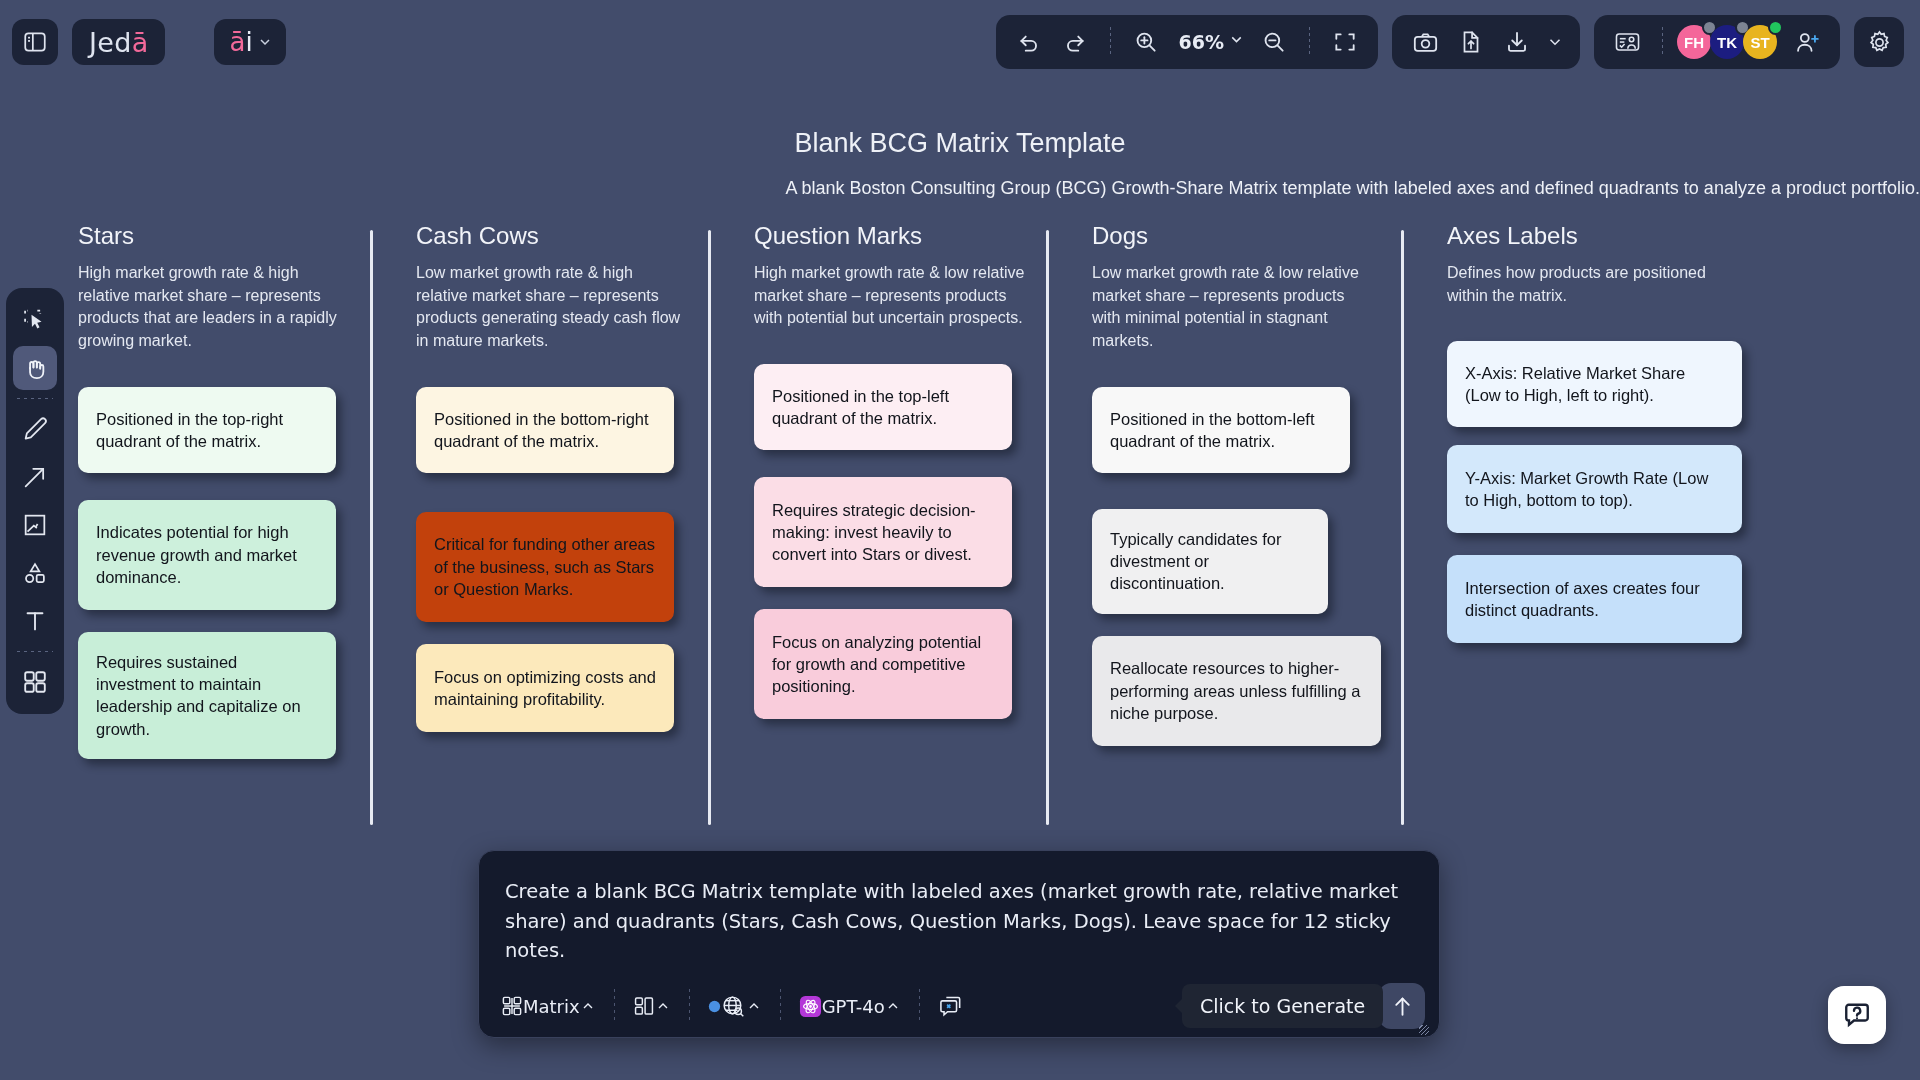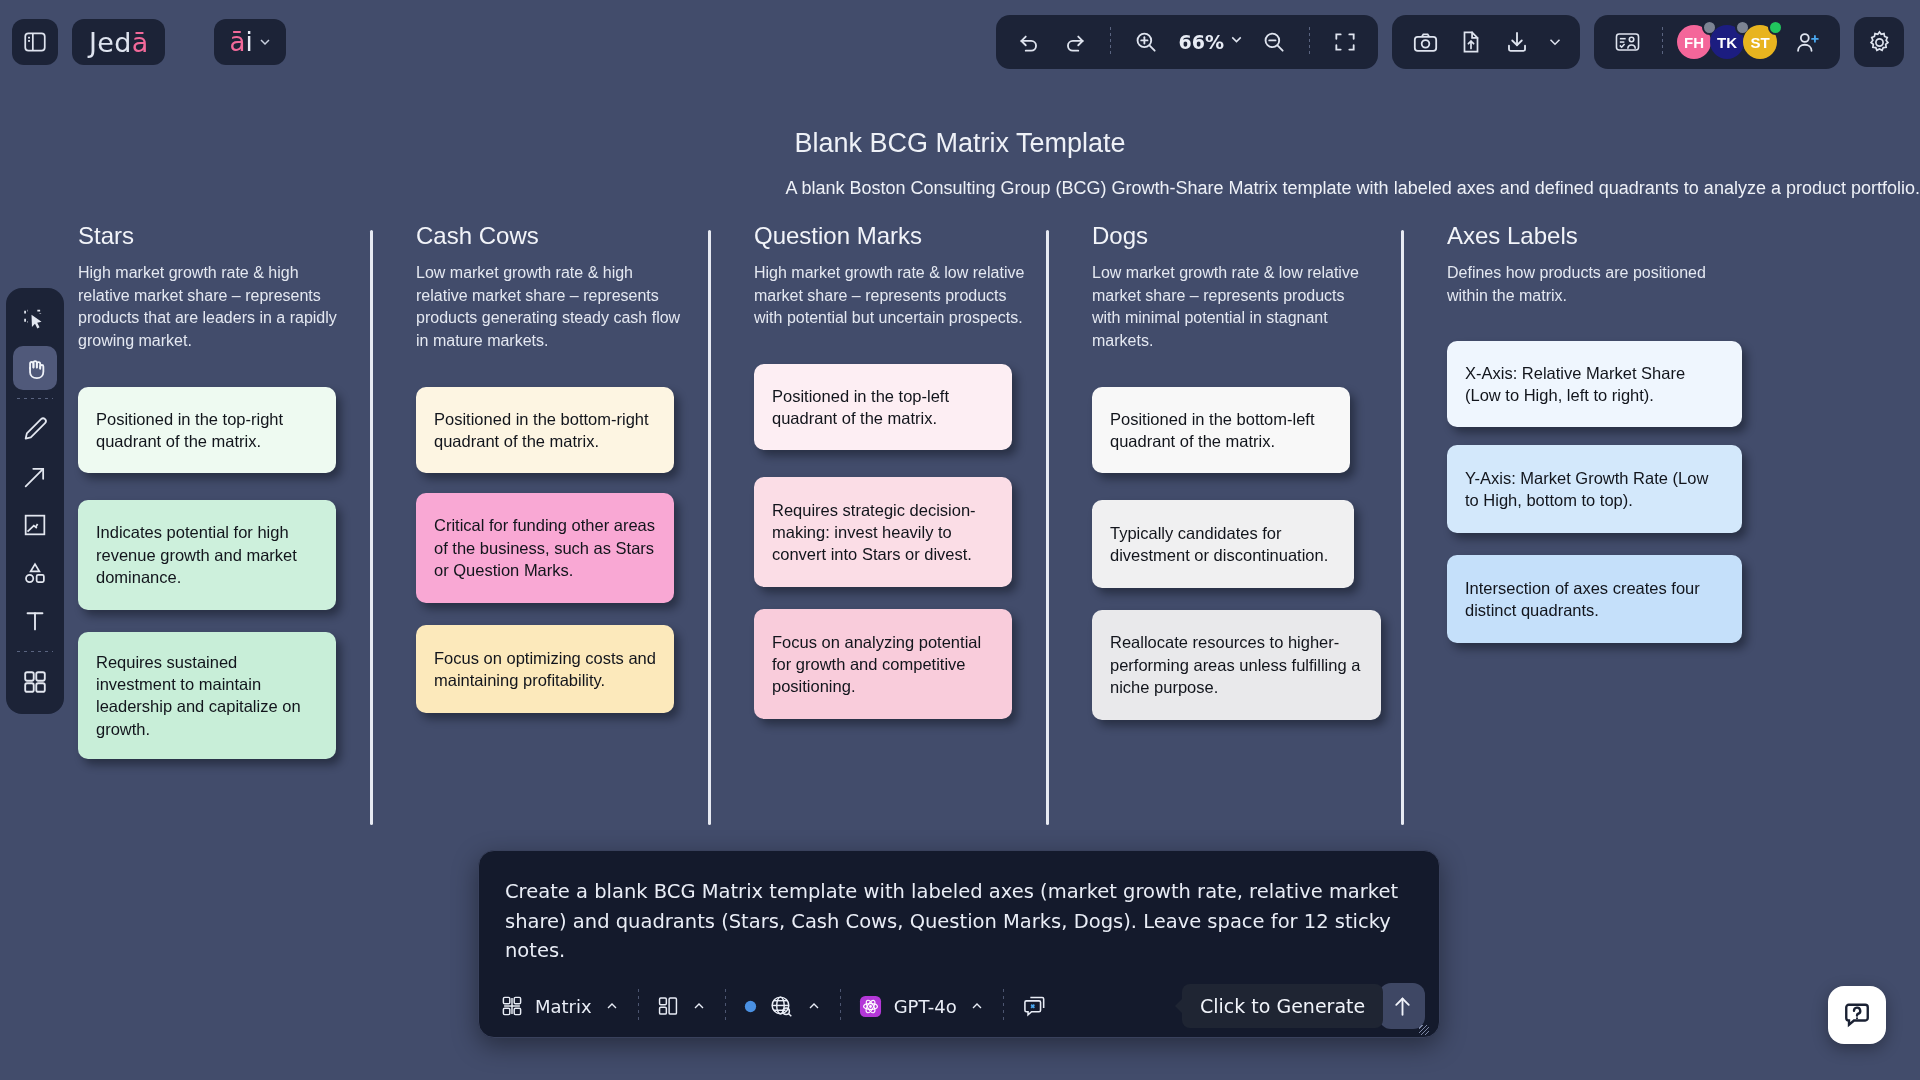--- a/index.html
+++ b/index.html
@@ -122,21 +122,21 @@
   }
   .resize-grip {
     position: absolute; right: 10px; bottom: 2px; width: 10px; height: 10px;
     background: repeating-linear-gradient(135deg,transparent 0 2px,#7b85a3 2px 3px);
     cursor: nwse-resize;
   }
   .prompt-bar {
     display: flex; align-items: center; height: 62px; padding: 0 14px 0 12px; gap: 0;
   }
   .pbtn {
-    display: flex; align-items: center; gap: 12px; padding: 7px 10px;
+    display: flex; align-items: center; gap: 0; padding: 7px 10px;
     border-radius: 9px; cursor: pointer; color: #e9edf6; font-size: 18px;
     font-family: "DejaVu Sans", sans-serif;
   }
   .vsep { width: 1px; height: 34px; margin: 0 8px;
     background: repeating-linear-gradient(to bottom,#4c5570 0 3px,transparent 3px 7px); }
   .send-btn {
     width: 46px; height: 46px; border-radius: 12px; background: #3e4764;
     display:flex;align-items:center;justify-content:center;cursor:pointer;margin-left:6px;
   }
   .tooltip {
@@ -379,41 +379,41 @@
           <div class="note" style="background: rgb(205, 240, 220); min-height: 110px; margin-top: 27px; width: 258px;">Indicates potential for high revenue growth and market dominance.</div>
           <div class="note" style="background: rgb(200, 238, 216); min-height: 110px; margin-top: 22px; width: 258px;">Requires sustained investment to maintain leadership and capitalize on growth.</div>
         </div>
       </div>
       <div class="col">
         <div class="col-rule"></div>
         <div class="col-title">Cash Cows</div>
         <div class="col-desc">Low market growth rate &amp; high relative market share – represents products generating steady cash flow in mature markets.</div>
         <div class="notes">
           <div class="note" style="background: rgb(253, 245, 226); min-height: 86px; margin-top: 0px; width: 258px;">Positioned in the bottom-right quadrant of the matrix.</div>
-          <div class="note" style="background: #f9a8d4; min-height: 110px; margin-top: 20px; width: 258px;">Critical for funding other areas of the business, such as Stars or Question Marks.</div>
+          <div class="note" style="background: #c2410c; min-height: 110px; margin-top: 39px; width: 258px;">Critical for funding other areas of the business, such as Stars or Question Marks.</div>
           <div class="note" style="background: rgb(252, 233, 187); min-height: 88px; margin-top: 22px; width: 258px;">Focus on optimizing costs and maintaining profitability.</div>
         </div>
       </div>
       <div class="col">
         <div class="col-rule"></div>
         <div class="col-title">Question Marks</div>
         <div class="col-desc">High market growth rate &amp; low relative market share – represents products with potential but uncertain prospects.</div>
         <div class="notes">
           <div class="note" style="background: rgb(253, 238, 243); min-height: 86px; margin-top: 0px; width: 258px;">Positioned in the top-left quadrant of the matrix.</div>
           <div class="note" style="background: rgb(251, 221, 230); min-height: 110px; margin-top: 27px; width: 258px;">Requires strategic decision-making: invest heavily to convert into Stars or divest.</div>
           <div class="note" style="background: rgb(249, 204, 219); min-height: 110px; margin-top: 22px; width: 258px;">Focus on analyzing potential for growth and competitive positioning.</div>
         </div>
       </div>
       <div class="col">
         <div class="col-rule"></div>
         <div class="col-title">Dogs</div>
         <div class="col-desc">Low market growth rate &amp; low relative market share – represents products with minimal potential in stagnant markets.</div>
         <div class="notes">
           <div class="note" style="background: rgb(248, 248, 248); min-height: 86px; margin-top: 0px; width: 258px;">Positioned in the bottom-left quadrant of the matrix.</div>
-          <div class="note" style="background: rgb(240, 240, 241); min-height: 88px; margin-top: 27px; width: 262px;">Typically candidates for divestment or discontinuation.</div>
+          <div class="note" style="background: rgb(240, 240, 241); min-height: 88px; margin-top: 36px; width: 236px;">Typically candidates for divestment or discontinuation.</div>
           <div class="note" style="background: rgb(233, 233, 235); min-height: 110px; margin-top: 22px; width: 289px;">Reallocate resources to higher-performing areas unless fulfilling a niche purpose.</div>
         </div>
       </div>
       <div class="col">
         <div class="col-rule"></div>
         <div class="col-title">Axes Labels</div>
         <div class="col-desc">Defines how products are positioned within the matrix.</div>
         <div class="notes">
           <div class="note" style="background: rgb(239, 246, 254); min-height: 86px; margin-top: 0px; width: 295px;">X-Axis: Relative Market Share (Low to High, left to right).</div>
           <div class="note" style="background: rgb(211, 232, 251); min-height: 88px; margin-top: 18px; width: 295px;">Y-Axis: Market Growth Rate (Low to High, bottom to top).</div>

